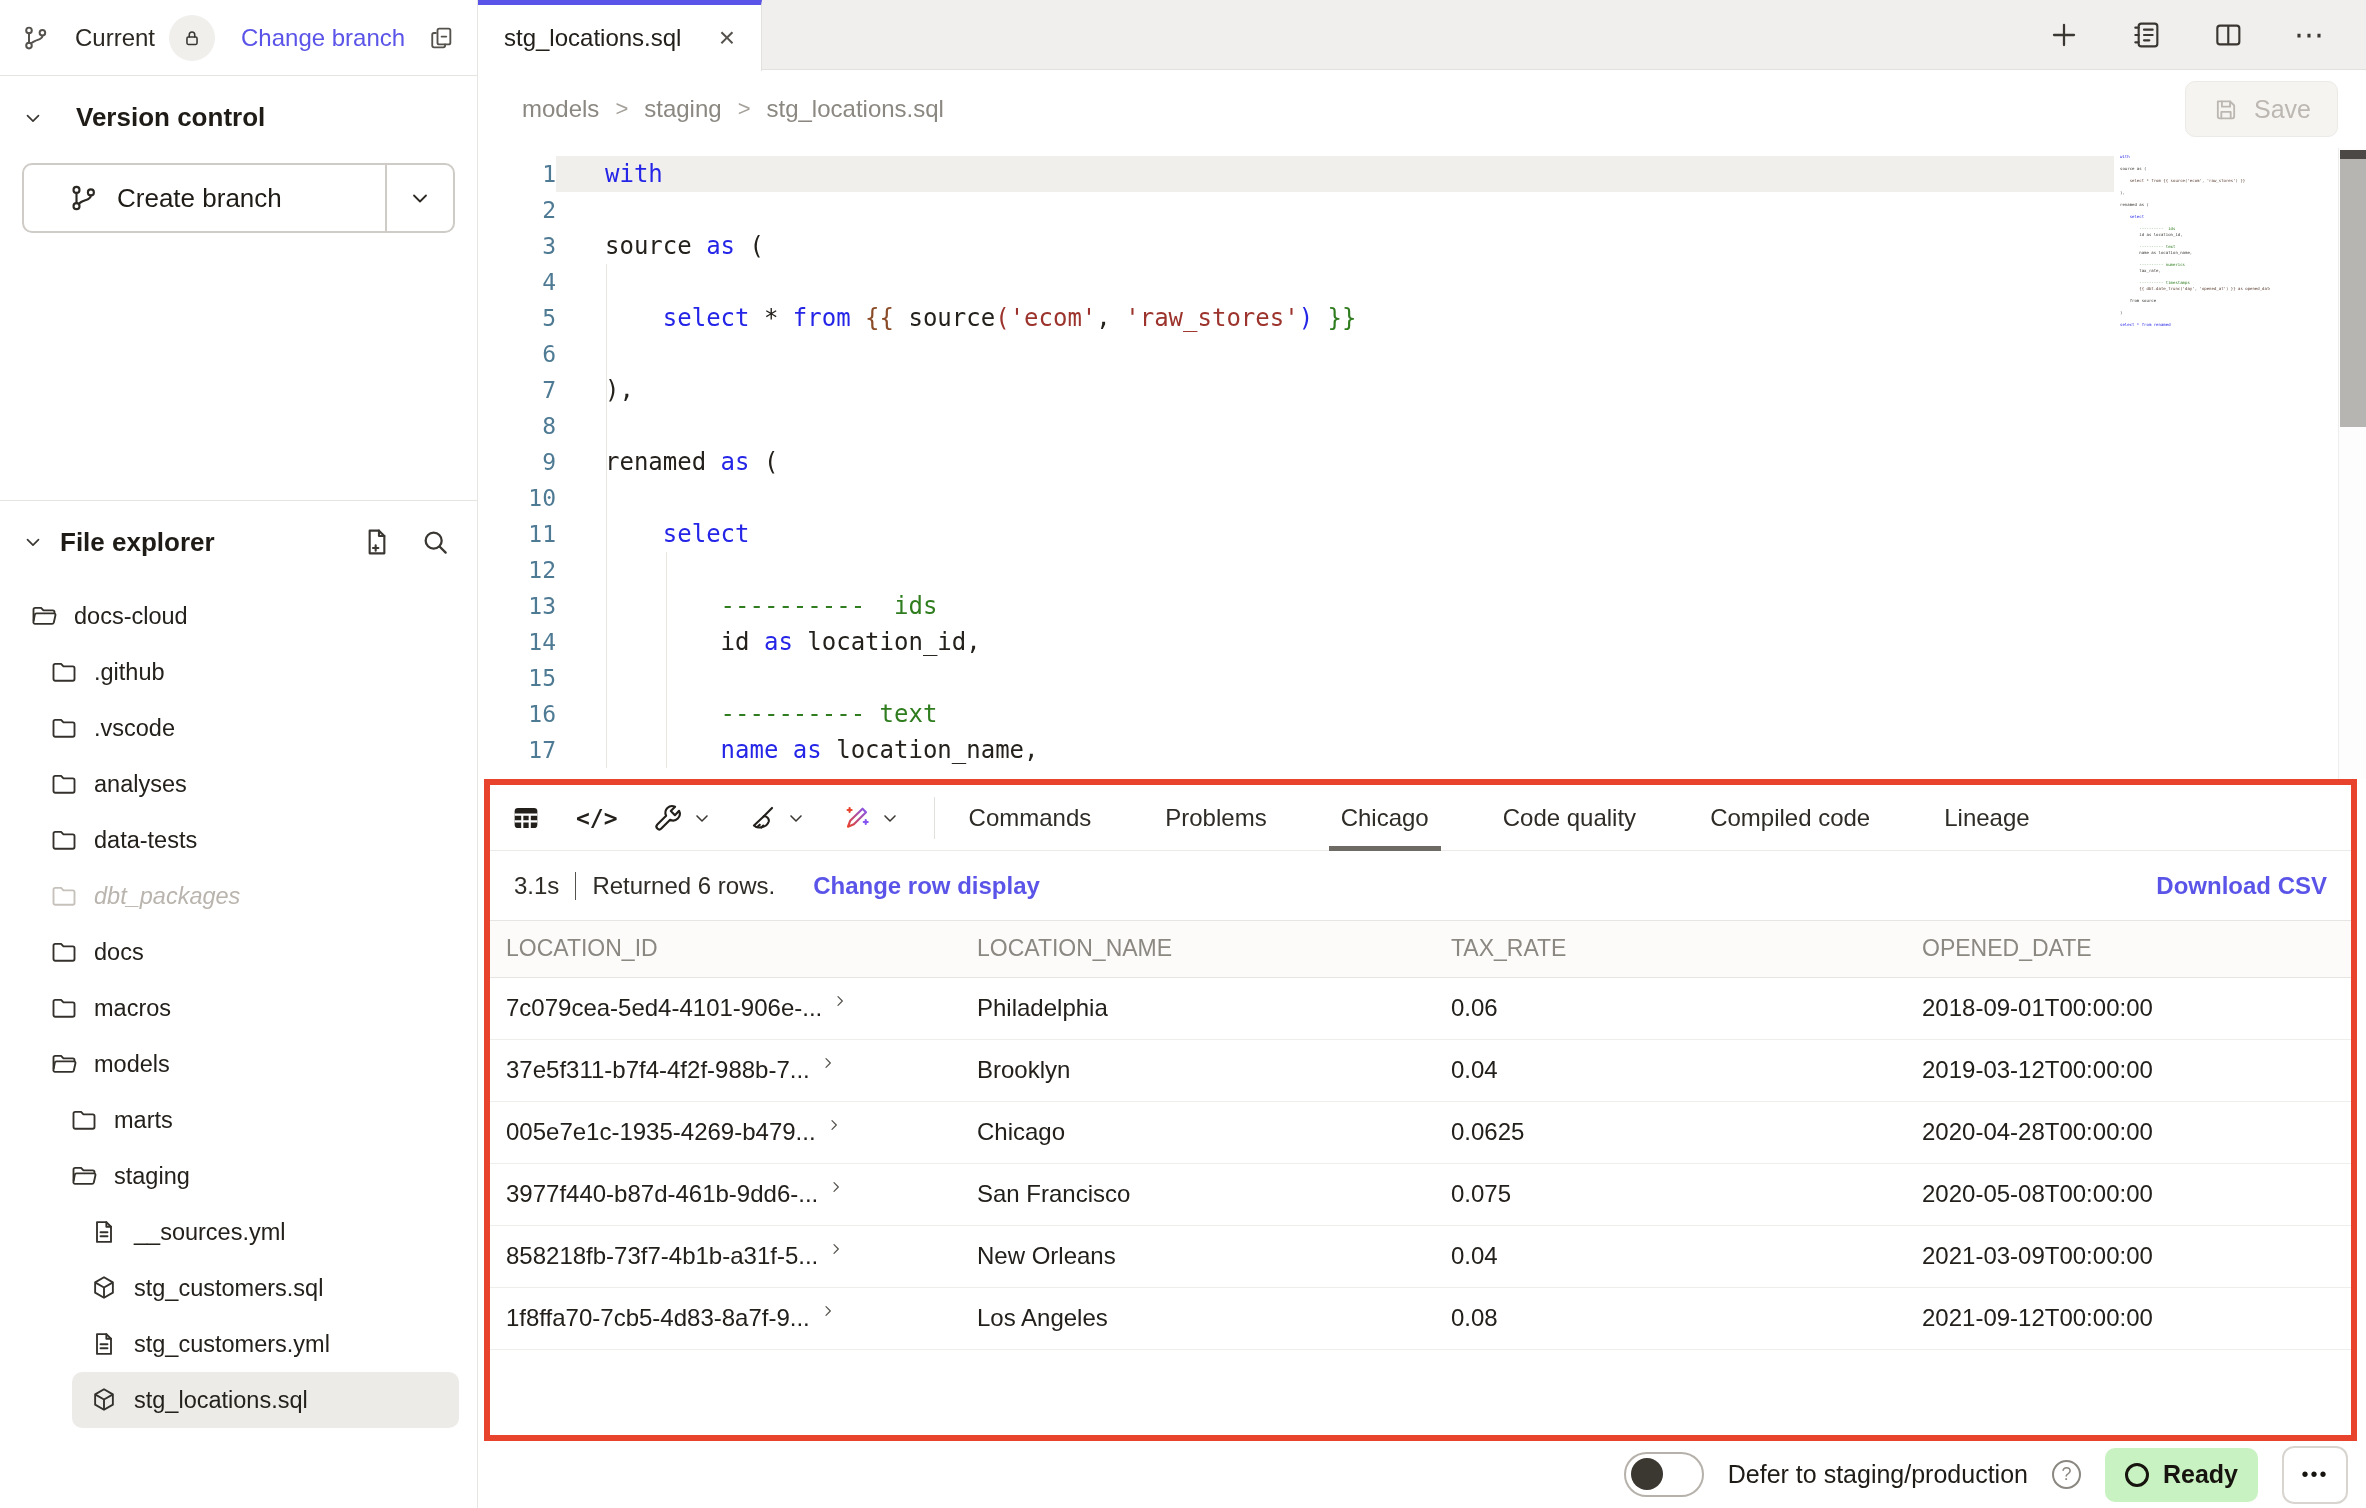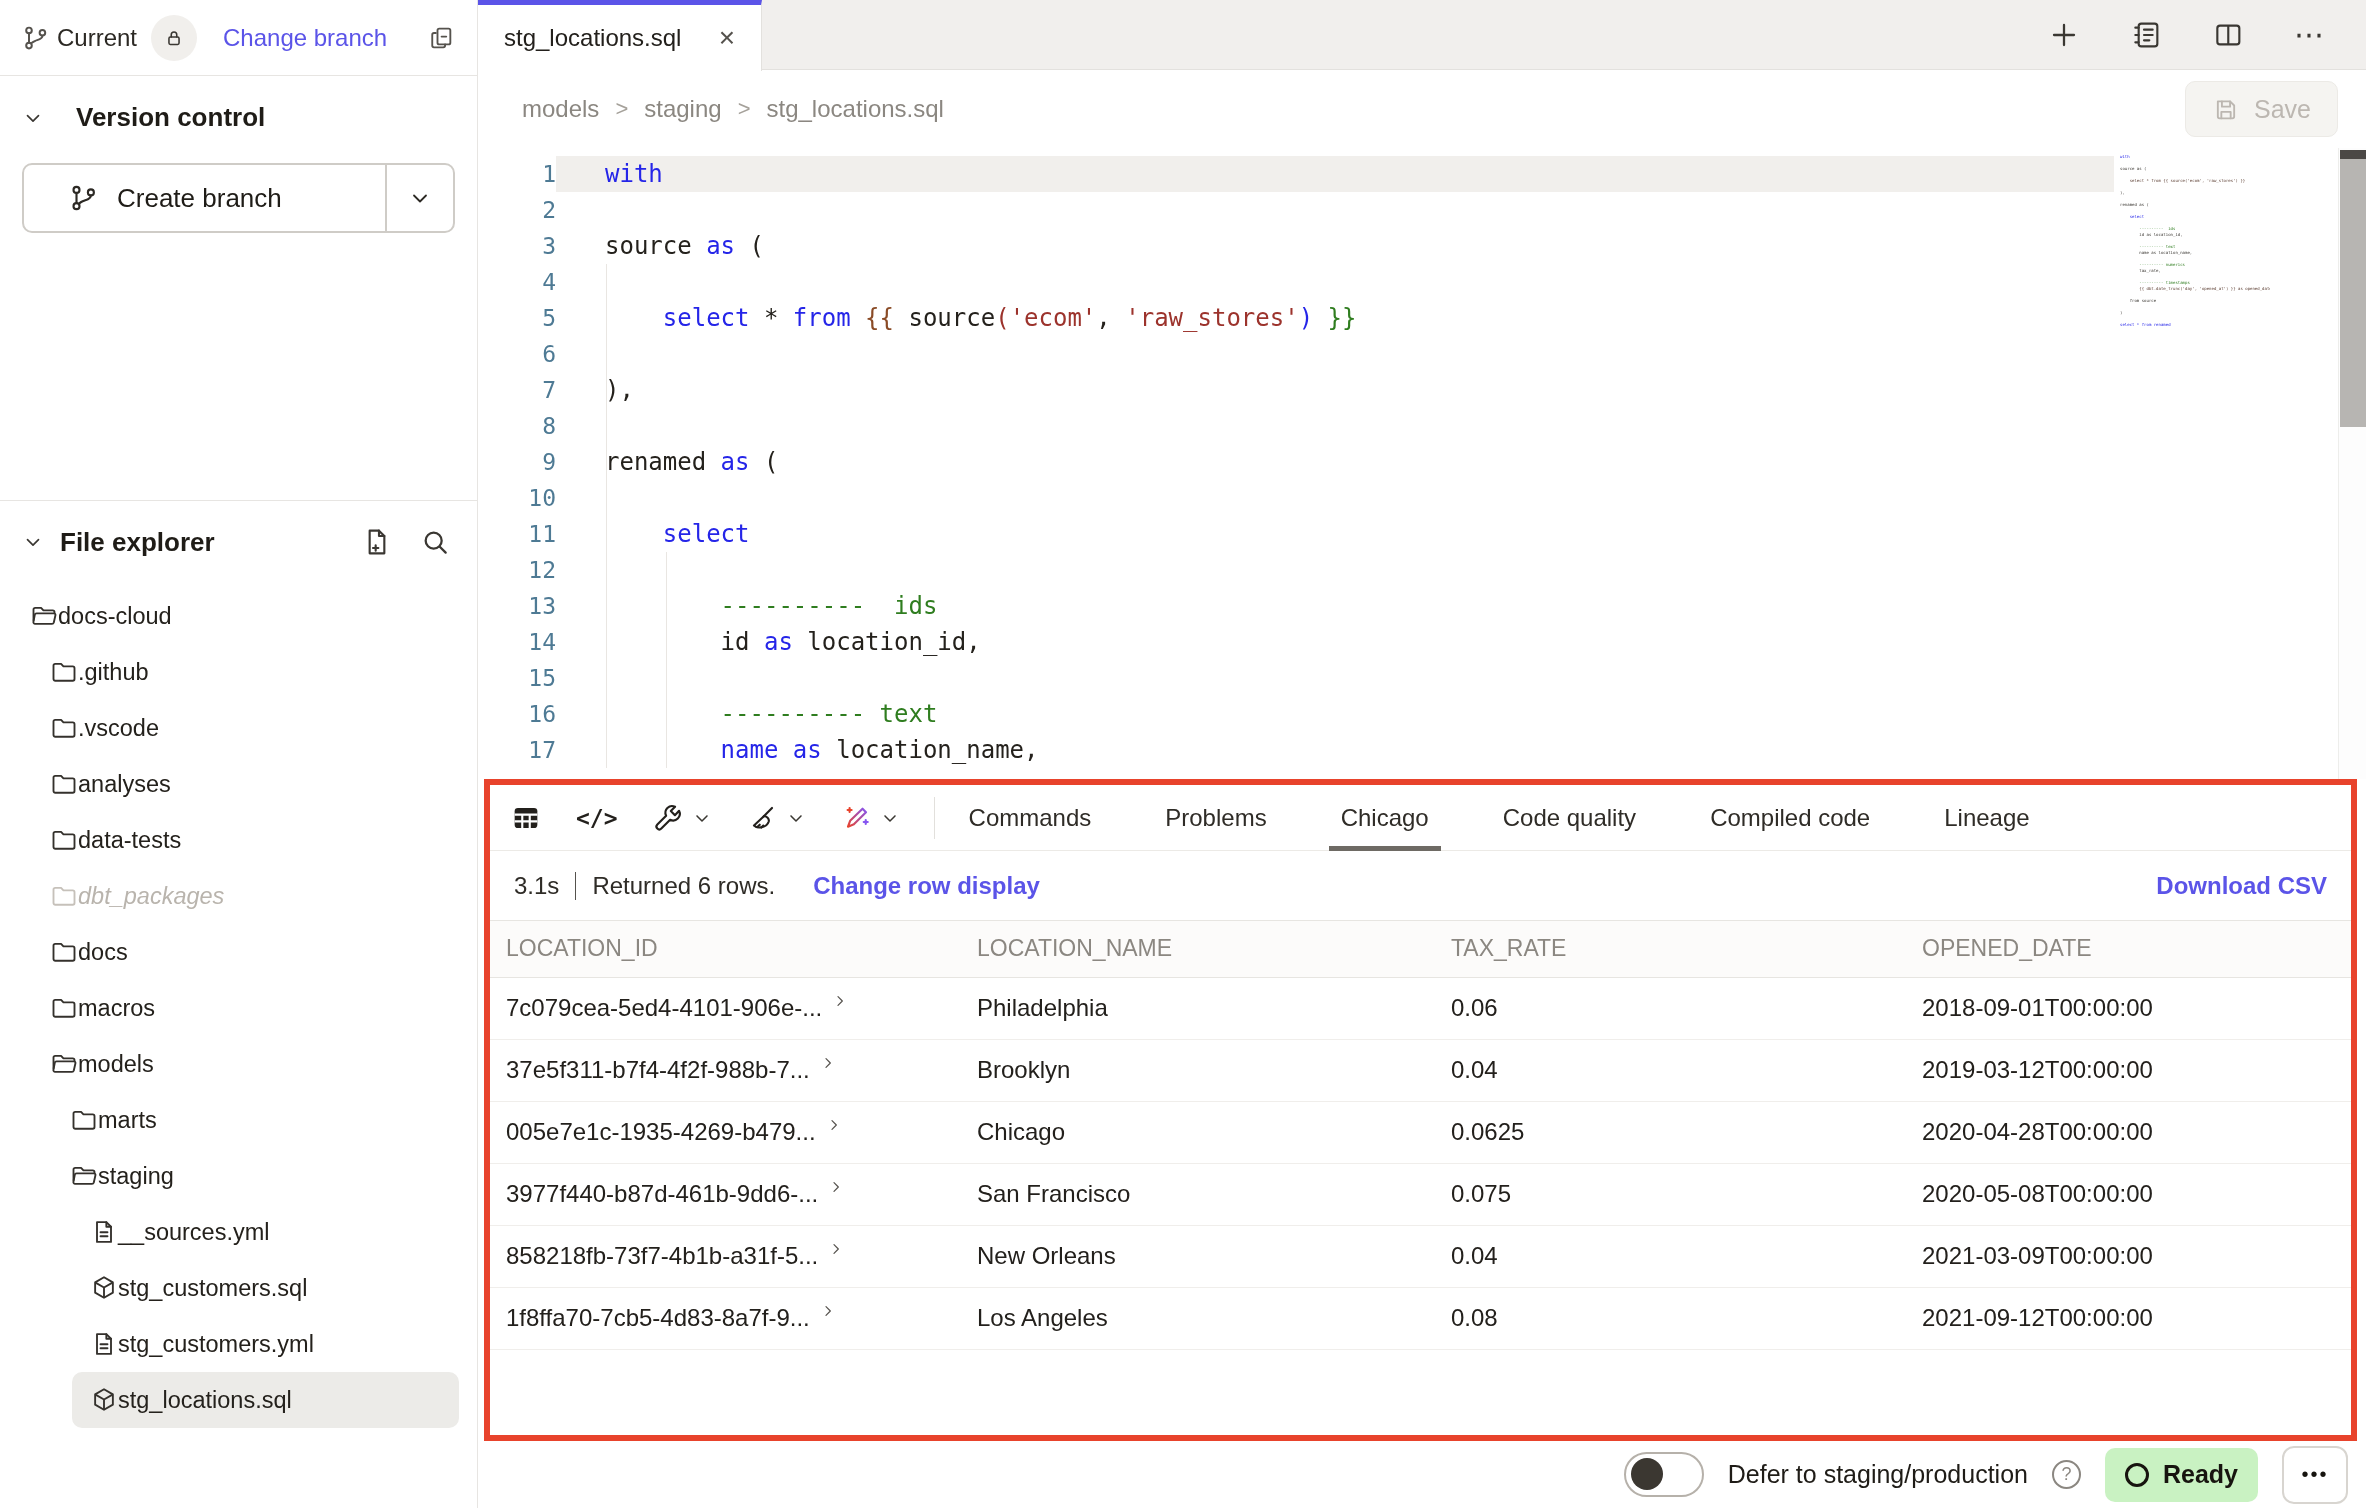--- a/index.html
+++ b/index.html
@@ -8,21 +8,21 @@
     position:relative; width:2366px; height:1508px; overflow:hidden;
     font-family:"Liberation Sans", sans-serif; color:#23201c; background:#fff;
   }
   .icon { display:inline-flex; align-items:center; justify-content:center; flex:none; }
   .icon svg { width:100%; height:100%; display:block; }
 
   
   .sidebar { position:absolute; left:0; top:0; width:478px; height:1508px; background:#fff; border-right:1px solid #e7e5e2; }
   .branch-bar { height:76px; display:flex; align-items:center; padding:0 22px; border-bottom:1px solid #e7e5e2; }
   .branch-bar .icon { width:28px; height:28px; color:#55524d; }
-  .branch-current { font-size:24px; color:#2c2924; margin-left:7px; }
+  .branch-current { font-size:24px; color:#2c2924; margin-left:25px; }
   .lock-badge { width:46px; height:46px; border-radius:50%; background:#f1efec; display:flex; align-items:center; justify-content:center; margin-left:14px; }
   .lock-badge .icon { width:22px; height:22px; color:#3a3732; }
   .change-branch { color:var(--accent); font-weight:400; font-size:24px; margin-left:26px; cursor:pointer; }
   .copy-btn { margin-left:auto; width:32px; height:32px; color:#46433e; }
 
   .vc-section { padding:26px 22px 0; }
   .section-head { display:flex; align-items:center; gap:32px; }
   .section-head .chev { width:22px; height:22px; color:#3a3732; }
   .section-title { font-size:26px; font-weight:700; color:#1f1c17; }
   .create-branch { margin-top:30px; height:70px; border:2px solid #cfccc7; border-radius:10px; display:flex; overflow:hidden; background:#fff; }
@@ -30,21 +30,21 @@
   .cb-main .icon { width:30px; height:30px; color:#2c2924; }
   .cb-caret { width:68px; border-left:2px solid #cfccc7; display:flex; align-items:center; justify-content:center; cursor:pointer; }
   .cb-caret .icon { width:24px; height:24px; color:#2c2924; }
 
   .sidebar-divider { position:absolute; top:500px; left:0; width:100%; border-top:1px solid #e7e5e2; }
   .fe-head { position:absolute; top:516px; left:22px; right:26px; height:52px; display:flex; align-items:center; gap:16px; }
   .fe-actions { margin-left:auto; display:flex; gap:26px; }
   .fe-actions .icon { width:32px; height:32px; color:#3a3732; cursor:pointer; }
 
   .tree { position:absolute; top:588px; left:0; right:0; }
-  .tree-row { height:56px; display:flex; align-items:center; font-size:23.5px; color:#24211c; cursor:pointer; }
+  .tree-row { height:56px; display:flex; align-items:center; gap:16px; font-size:23.5px; color:#24211c; cursor:pointer; }
   .tree-row .icon { width:28px; height:28px; color:#34312c; }
   .tree-row.muted { color:#b9b4ad; font-style:italic; }
   .tree-row.muted .icon { color:#c6c1ba; }
   .tree-row.selected { background:#ecebe8; border-radius:10px; margin-right:18px; }
 
   
   .main { position:absolute; left:478px; top:0; right:0; bottom:0; }
   .tab-strip { height:70px; background:#f1efed; border-bottom:1px solid #e3e1de; display:flex; }
   .tab { width:284px; height:71px; background:#fff; border-top:5px solid var(--accent); border-right:1px solid #e3e1de; display:flex; align-items:center; padding:0 26px; gap:22px; font-size:24px; color:#23201c; position:relative; z-index:1; cursor:pointer; }
   .tab-close { margin-left:auto; font-size:28px; color:#55524d; line-height:1; cursor:pointer; }

